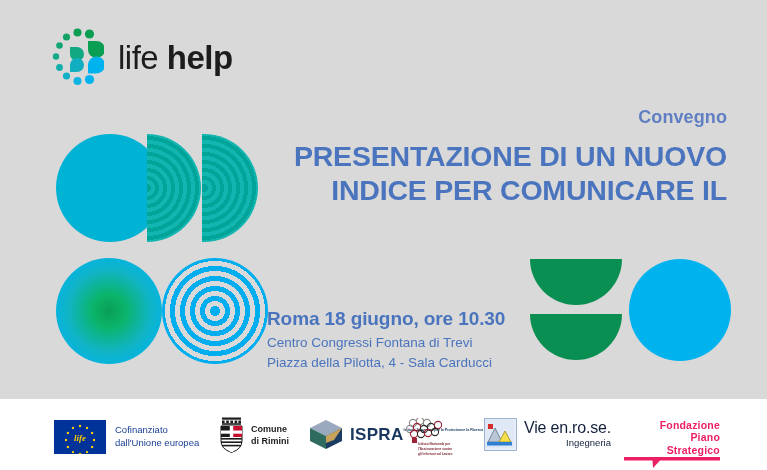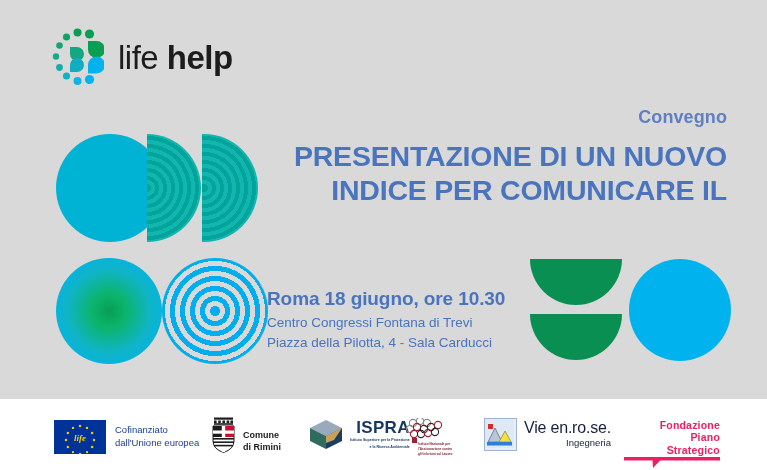--- a/index.html
+++ b/index.html
@@ -86,21 +86,21 @@
   .kicker{
     font-size:18px;font-weight:700;color:#5f7fc2;letter-spacing:0.1px;
     margin:0 0 12px 0;
   }
   .headline{
     font-size:28.5px;font-weight:700;color:#4a74bd;line-height:1.18;
     letter-spacing:-0.2px;margin:0;
   }
   .headline .hl{display:block;white-space:nowrap;}
 
-  .event{position:absolute;left:267px;top:288px;width:420px;}
+  .event{position:absolute;left:267px;top:308px;width:420px;}
   .event-when{
     font-size:19px;font-weight:700;color:#4a74bd;margin:0 0 3px 0;letter-spacing:-0.1px;
   }
   .event-line{
     font-size:13.5px;font-weight:400;color:#4a74bd;line-height:1.45;margin:0;
   }
 
   
   .footer{
     position:absolute;left:0;top:399px;width:767px;height:71px;
@@ -110,28 +110,28 @@
   
   .eu{position:absolute;left:54px;top:420px;display:flex;align-items:center;gap:9px;}
   .eu-flag{
     width:52px;height:34px;background:#003399;position:relative;flex:none;
   }
   .eu-text{
     font-size:9.5px;font-weight:400;color:#1b3f94;line-height:1.35;white-space:nowrap;
   }
 
   
-  .rimini{position:absolute;left:211px;top:417px;display:flex;align-items:flex-end;gap:7px;}
+  .rimini{position:absolute;left:219px;top:417px;display:flex;align-items:center;gap:7px;}
   .rimini-crest{width:25px;height:36px;position:relative;flex:none;}
   .rimini-text{font-size:9px;font-weight:700;color:#1c1c1c;line-height:1.35;white-space:nowrap;}
 
   
   .ispra{position:absolute;left:308px;top:418px;display:flex;align-items:center;gap:6px;}
   .ispra-mark{width:36px;height:33px;position:relative;flex:none;}
-  .ispra-text{display:flex;flex-direction:column;align-items:flex-end;}
+  .ispra-text{display:flex;flex-direction:row;}
   .ispra-name{font-size:17px;font-weight:700;color:#17375e;letter-spacing:0.3px;line-height:1;}
   .ispra-sub{font-size:3.6px;font-weight:700;color:#17375e;line-height:1.45;margin-top:2px;white-space:nowrap;}
 
   
   .molec{position:absolute;left:404px;top:418px;width:62px;height:38px;}
   .molec-sub{
     position:absolute;left:14px;top:24px;font-size:3.2px;color:#7b2430;
     font-weight:700;line-height:1.5;white-space:nowrap;
   }
 

